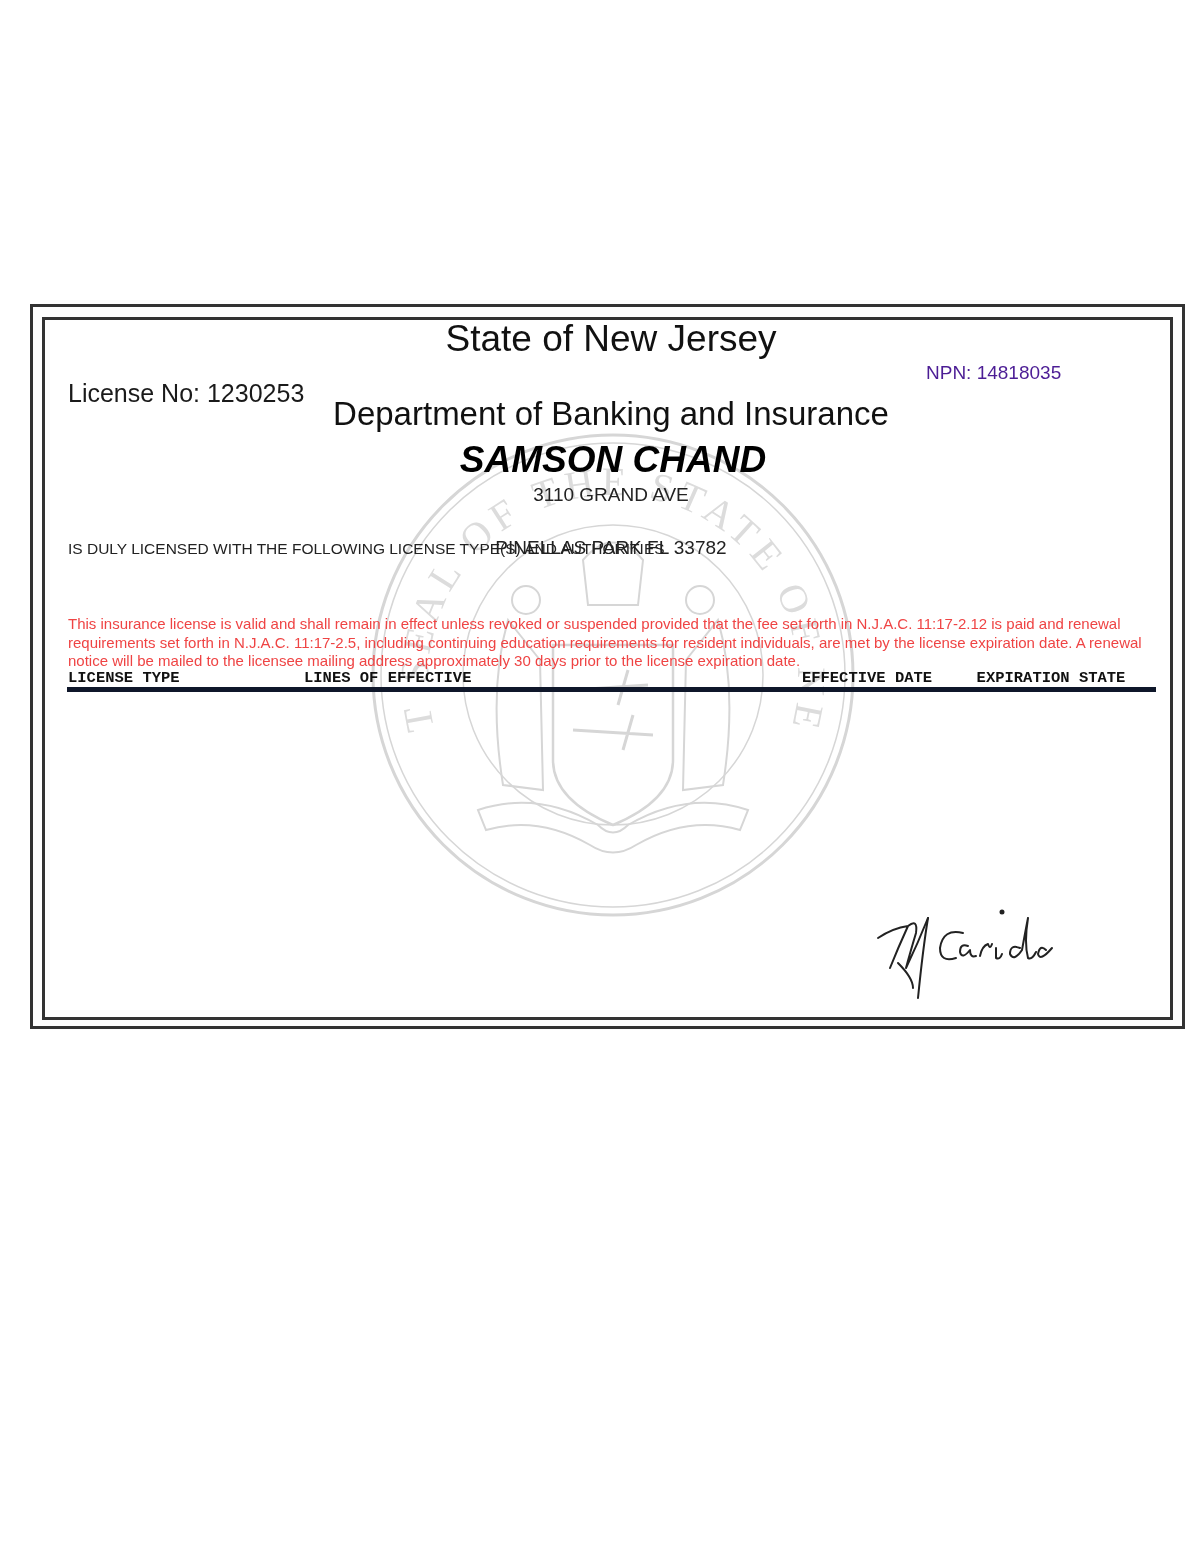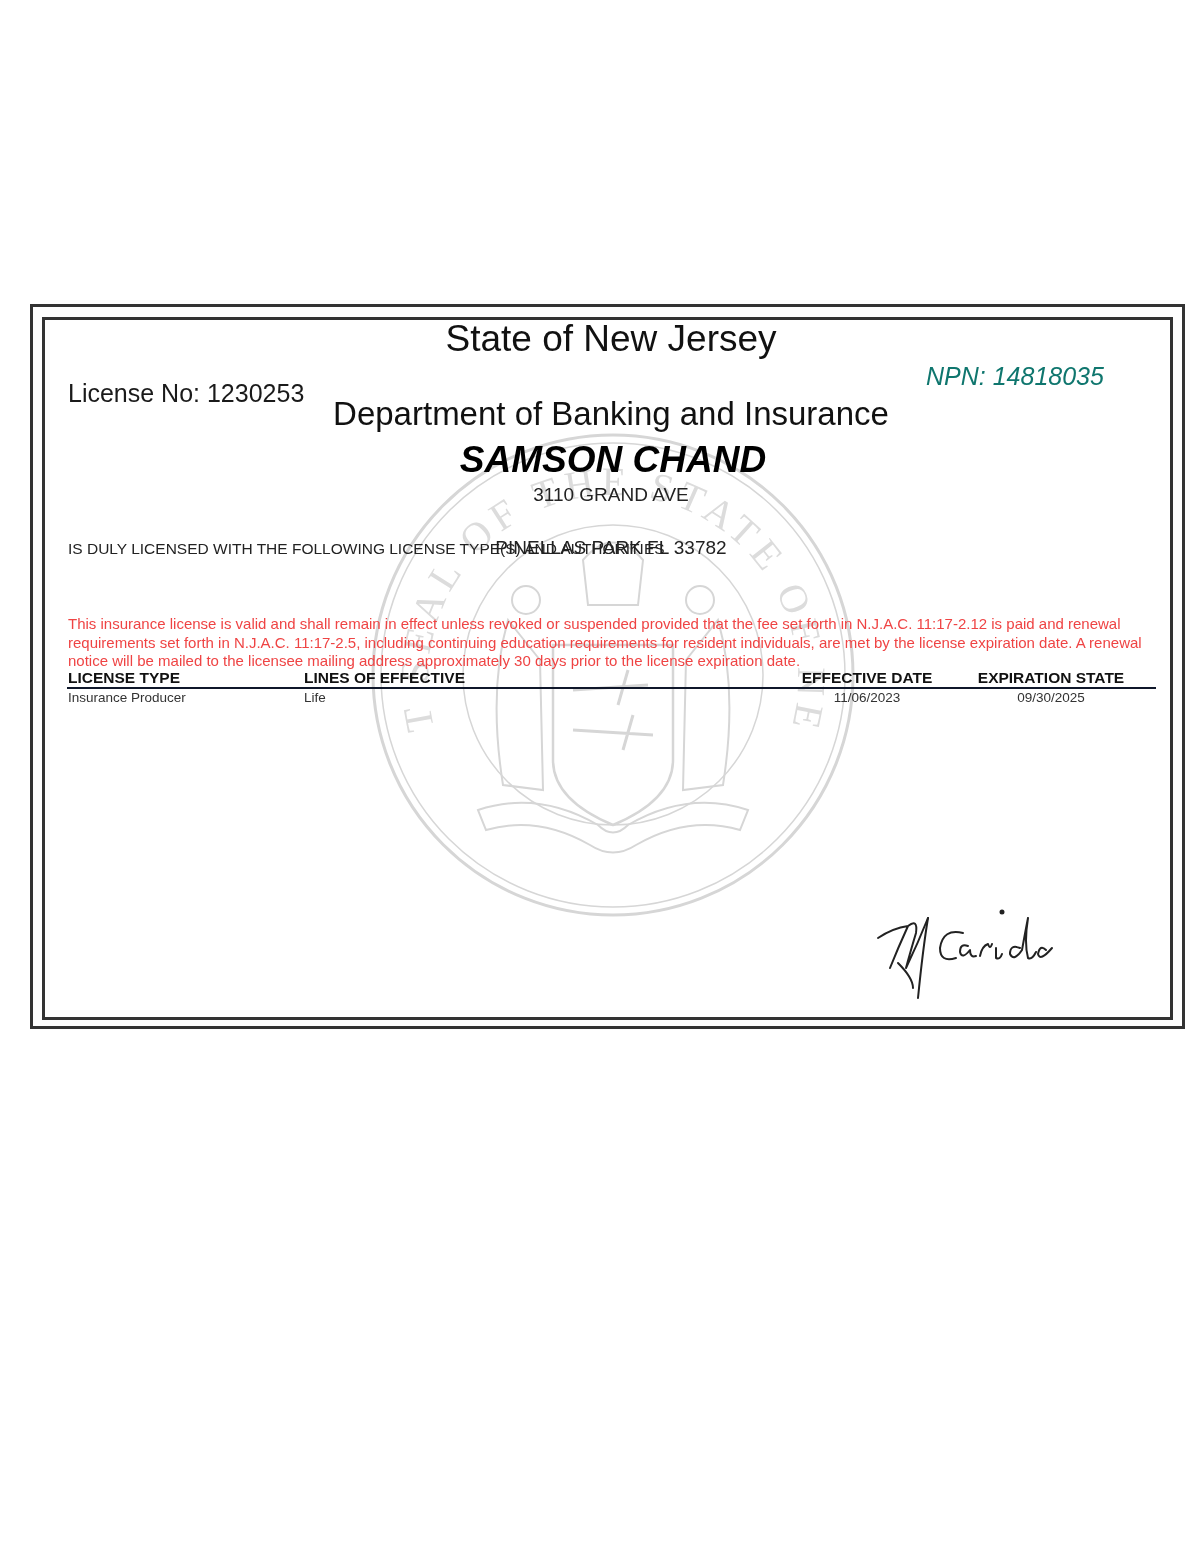--- a/index.html
+++ b/index.html
@@ -6,29 +6,29 @@
   body { width: 1200px; height: 1553px; position: relative; overflow: hidden;
          font-family: "Liberation Sans", sans-serif; color: #1a1a1a; }
   .outer-border { position: absolute; left: 30px; top: 304px; width: 1155px; height: 725px;
                   border: 3px solid #333; box-sizing: border-box; }
   .inner-border { position: absolute; left: 42px; top: 317px; width: 1131px; height: 703px;
                   border: 3px solid #333; box-sizing: border-box; }
   .seal { position: absolute; left: 368px; top: 430px; width: 490px; height: 490px; }
   .abs { position: absolute; white-space: nowrap; }
   .state-title { left: 0; width: 1222px; top: 318px; text-align: center; font-size: 37px; color: #111; }
   .license-no { left: 68px; top: 362px; font-size: 25px; color: #1a1a1a; margin-top: 17px; }
-  .npn { left: 926px; top: 362px; font-size: 25px; color: #0f766e; font-style: italic; }
+  .npn { left: 926px; top: 362px; font-size: 19px; color: #4c1d95; }
   .dept { left: 0; width: 1222px; top: 395px; text-align: center; font-size: 33px; color: #111; }
   .name { left: 0; width: 1226px; top: 439px; text-align: center; font-size: 37px; font-weight: bold; font-style: italic; color: #000; }
   .addr1 { left: 0; width: 1222px; top: 484px; text-align: center; font-size: 19px; color: #222; }
   .addr2 { left: 0; width: 1222px; top: 537px; text-align: center; font-size: 19px; color: #222; }
   .duly { left: 68px; top: 540px; font-size: 15.5px; color: #222; }
   .para { left: 68px; top: 615px; width: 1090px; font-size: 15px; line-height: 18.5px; color: #ef4444; white-space: normal; }
   .table { position: absolute; left: 67px; top: 668px; width: 1089px; }
-  .thead { position: relative; height: 19px; border-bottom: 2px solid #0f172a; }
+  .thead { position: relative; height: 19px; border-bottom: 5px solid #0f172a; font-family: Liberation Mono, monospace; }
   .th { position: absolute; top: 1px; font-size: 15.5px; font-weight: bold; color: #111; white-space: nowrap; }
   .trow { position: relative; height: 18px; }
   .td { position: absolute; top: 1px; font-size: 13.5px; color: #333; white-space: nowrap; }
   .c1 { left: 1px; } .c2 { left: 237px; }
   .c3 { left: 660px; width: 200px; text-align: center; padding-left: 40px; }
   .c4 { left: 884px; width: 200px; text-align: center; }
   .signature { position: absolute; left: 868px; top: 888px; width: 200px; height: 115px; }
 </style>
 </head>
 <body>
@@ -74,26 +74,20 @@
 <div class="abs duly">IS DULY LICENSED WITH THE FOLLOWING LICENSE TYPE(S) AND AUTHORITIES</div>
 <div class="abs para">This insurance license is valid and shall remain in effect unless revoked or suspended provided that the fee set forth in N.J.A.C. 11:17-2.12 is paid and renewal requirements set forth in N.J.A.C. 11:17-2.5, including continuing education requirements for resident individuals, are met by the license expiration date. A renewal notice will be mailed to the licensee mailing address approximately 30 days prior to the license expiration date.</div>
 
 <div class="table">
   <div class="thead">
     <span class="th c1">LICENSE TYPE</span>
     <span class="th c2">LINES OF EFFECTIVE</span>
     <span class="th c3">EFFECTIVE DATE</span>
     <span class="th c4">EXPIRATION STATE</span>
   </div>
-  <div class="trow">
-    <span class="td c1">Insurance Producer</span>
-    <span class="td c2">Life</span>
-    <span class="td c3">11/06/2023</span>
-    <span class="td c4">09/30/2025</span>
-  </div>
 </div>
 
 <svg class="signature" viewBox="0 0 200 115">
   <g fill="none" stroke="#222" stroke-width="2" stroke-linecap="round" stroke-linejoin="round">
     <path d="M 10 50 Q 25 40 40 38 Q 30 60 22 80 M 40 38 Q 50 30 48 45 Q 42 65 38 80 Q 50 55 60 30"></path>
     <path d="M 60 30 Q 55 60 50 110"></path>
     <path d="M 30 75 Q 45 90 45 100"></path>
     <path d="M 95 45 Q 75 40 72 60 Q 72 75 88 70"></path>
     <path d="M 100 58 Q 92 55 92 64 Q 94 72 102 62 Q 102 70 108 68"></path>
     <path d="M 112 68 Q 114 58 120 56 Q 122 62 124 56"></path>

